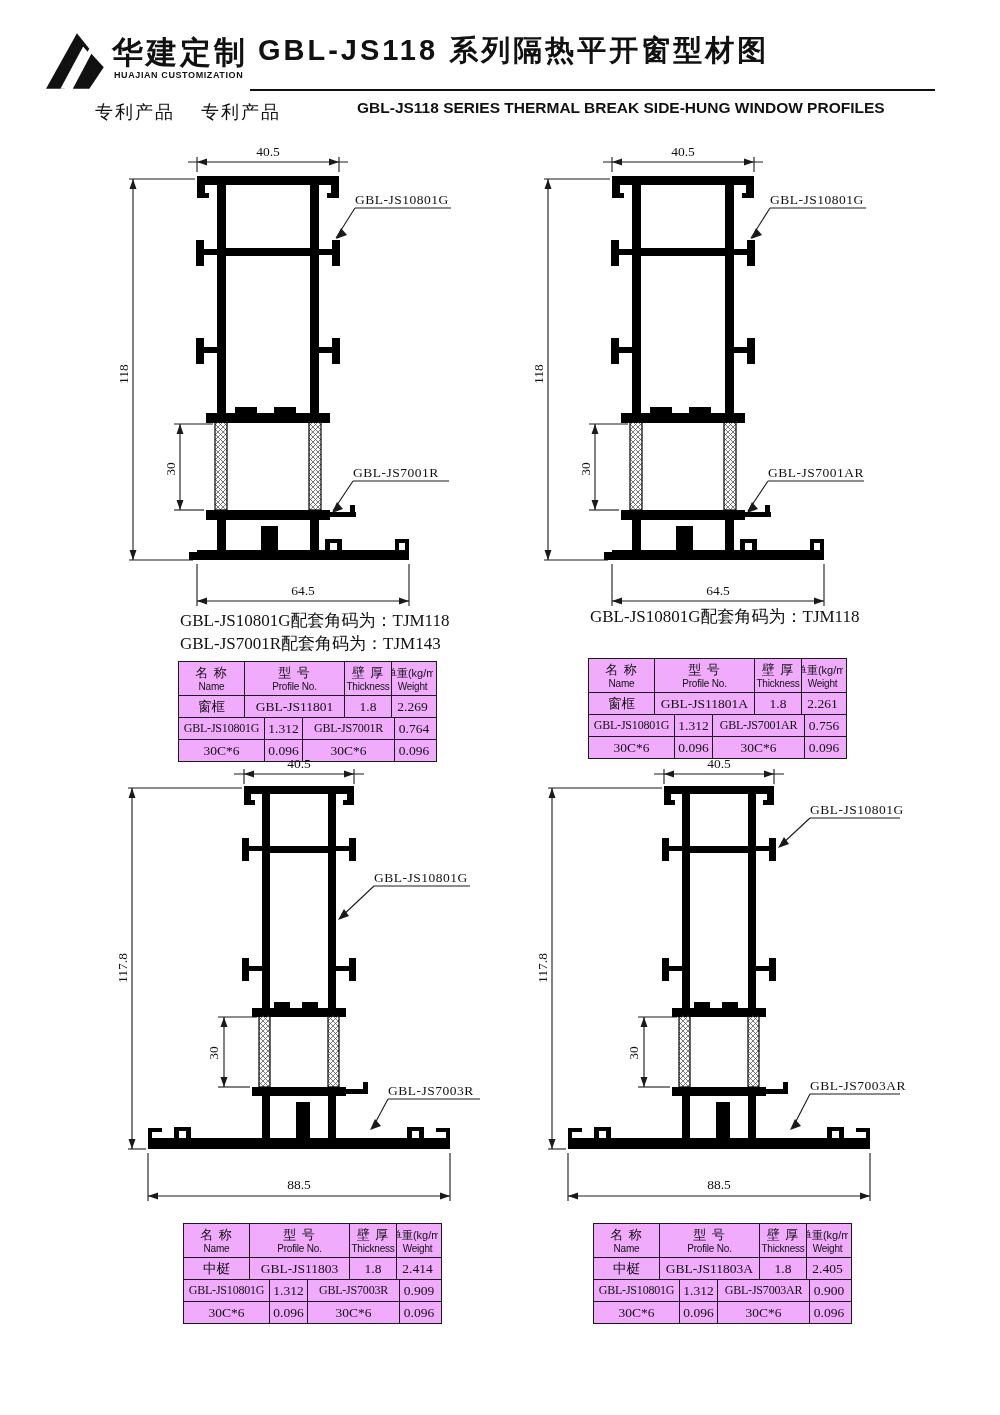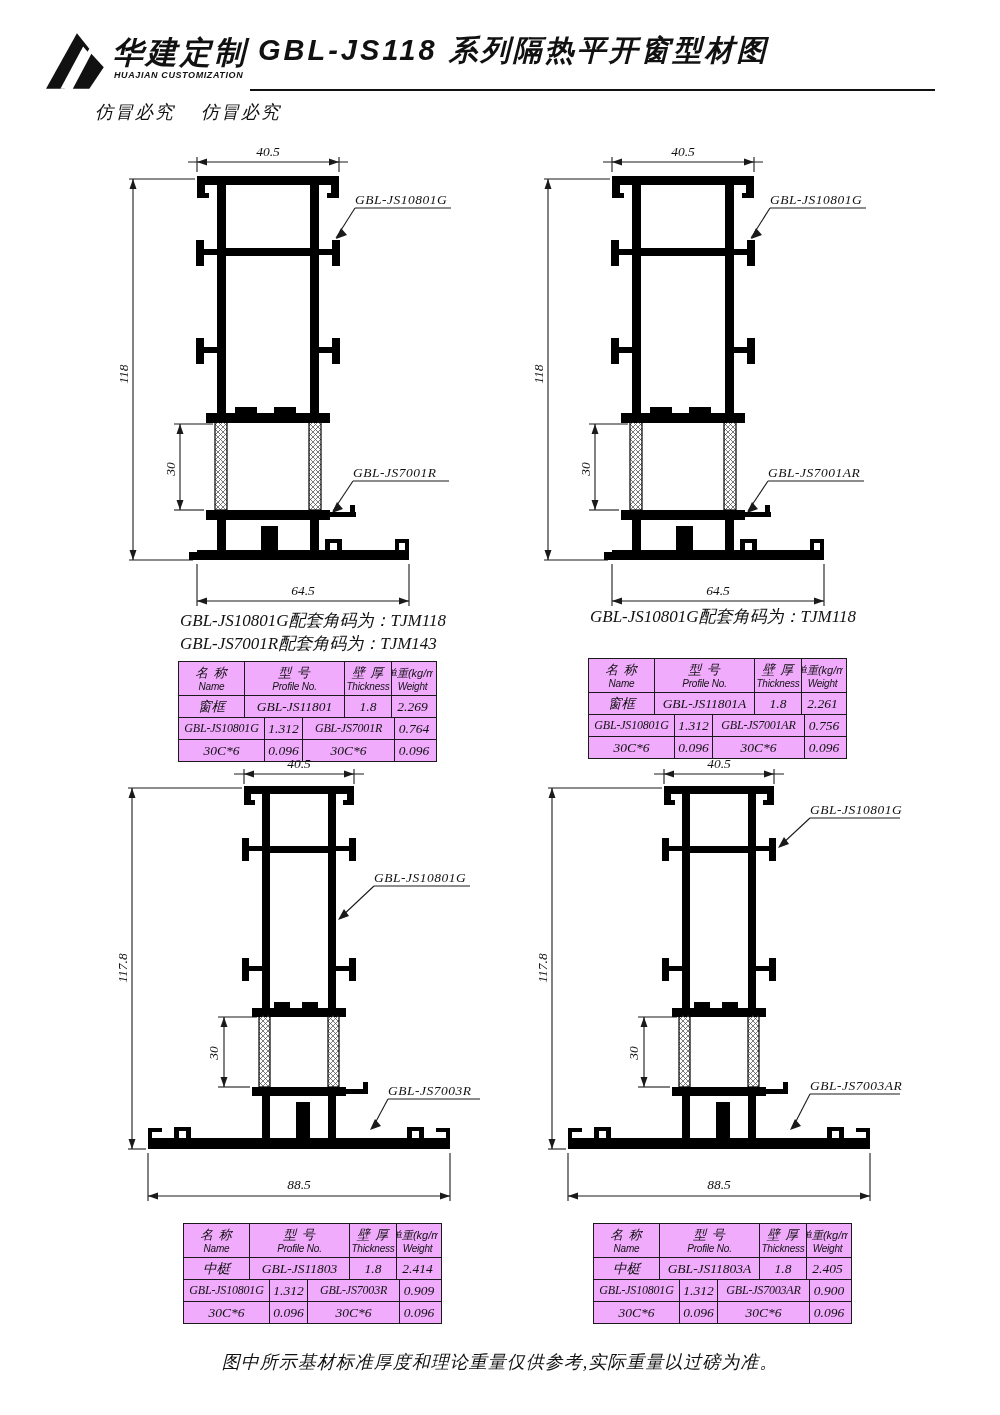--- a/index.html
+++ b/index.html
@@ -1,17 +1,17 @@
 <!DOCTYPE html>
 <html><head>
 <meta charset="utf-8">
 <style>
   html,body{margin:0;padding:0;background:#fff;}
   #page{position:relative;width:1000px;height:1415px;background:#fff;overflow:hidden;
-        font-family:"Liberation Sans",sans-serif;color:#111;font-style:italic;}
+        font-family:"Liberation Sans",sans-serif;color:#111;}
   .abs{position:absolute;}
   
   .logo-cn{font-size:31px;font-weight:bold;letter-spacing:3px;white-space:nowrap;}
   .logo-en{font-size:9px;font-weight:bold;letter-spacing:.6px;white-space:nowrap;}
   .patent{font-size:18px;letter-spacing:2px;font-family:"Liberation Serif",serif;white-space:pre;}
   .title-cn{font-size:29px;font-weight:bold;letter-spacing:3px;white-space:nowrap;}
   .title-rule{height:2px;background:#111;}
   .title-en{font-size:15.5px;font-weight:bold;white-space:nowrap;}
   
   svg{display:block;}
@@ -187,23 +187,24 @@
     </defs>
   </svg>
 
   <svg class="abs" style="left:46px;top:33px" width="66" height="56" viewBox="0 0 64 54">
     <polygon points="0,54 30,0 42,15 18,54" fill="#111"></polygon>
     <polygon points="14,54 36,13 42,20 22,54" fill="#fff"></polygon>
     <polygon points="26,54 44,20 56,33 42,54" fill="#111"></polygon>
   </svg>
   <div class="abs logo-cn" style="left:112px;top:32px">华建定制</div>
   <div class="abs logo-en" style="left:114px;top:70px">HUAJIAN CUSTOMIZATION</div>
-  <div class="abs patent" style="left:95px;top:100px">仿冒必究    仿冒必究</div>
+  <div class="abs patent" style="left:95px;top:100px">专利产品    专利产品</div>
   <div class="abs title-cn" style="left:258px;top:31px">GBL-JS118 系列隔热平开窗型材图</div>
   <div class="abs title-rule" style="left:250px;top:89px;width:685px"></div>
+  <div class="abs title-en" style="left:357px;top:99px">GBL-JS118 SERIES THERMAL BREAK SIDE-HUNG WINDOW PROFILES</div>
 
   <svg class="abs" style="left:118px;top:142px" width="360" height="470" viewBox="0 0 360 470">
     <use href="#frame-geo"></use>
     <text class="dim" x="150" y="14" text-anchor="middle">40.5</text>
     <text class="dim" transform="translate(10,232) rotate(-90)" text-anchor="middle">118</text>
     <text class="dim" transform="translate(57,327) rotate(-90)" text-anchor="middle">30</text>
     <text class="dim" x="185" y="453" text-anchor="middle">64.5</text>
     <text class="lbl" x="237" y="62">GBL-JS10801G</text>
     <text class="lbl" x="235" y="335">GBL-JS7001R</text>
   </svg>
@@ -410,15 +411,14 @@
       <div class="td cB4">0.900</div>
     </div>
     <div class="t-row">
       <div class="td cB1">30C*6</div>
       <div class="td cB2">0.096</div>
       <div class="td cB3">30C*6</div>
       <div class="td cB4">0.096</div>
     </div>
   </div>
 
-  <div class="abs footer" style="left:0;top:1350px">图中所示基材标准厚度和理论重量仅供参考,实际重量以过磅为准。</div>
 
 </div>
 
 </body></html>

